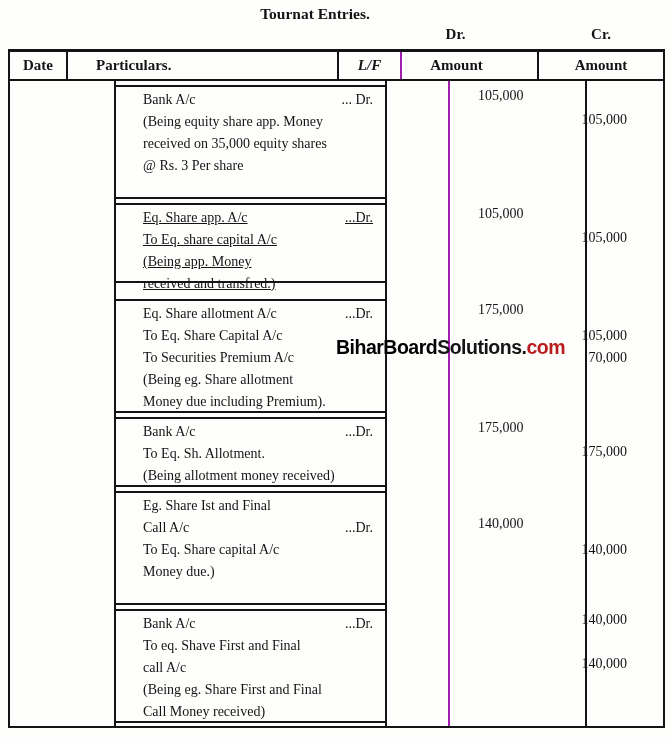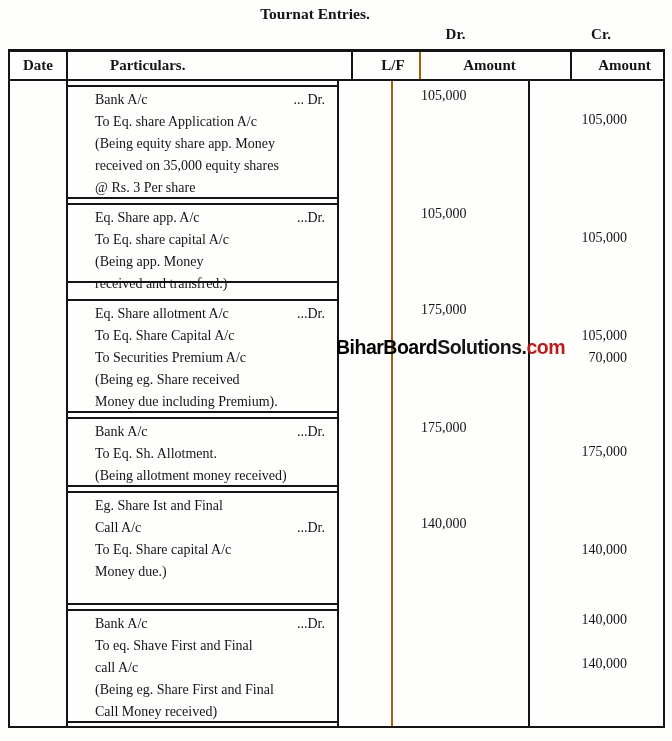--- a/index.html
+++ b/index.html
@@ -14,37 +14,37 @@
   }
   .drcr-label{
     position:absolute;top:26px;font-weight:bold;font-size:15px;text-align:center;
   }
   .drcr-label.dr{left:400px;width:137px;padding-right:26px;box-sizing:border-box;}
   .drcr-label.cr{left:537px;width:128px;}
   .journal-table{
     position:absolute;left:8px;top:49px;width:653px;
     border:2px solid #141414;border-top-width:3px;background:transparent;
   }
-  .hrow{display:flex;height:27px;border-bottom:2px solid #141414;font-weight:bold;font-size:15px;gap:14px;}
+  .hrow{display:flex;height:27px;border-bottom:2px solid #141414;font-weight:bold;font-size:15px;}
   .hrow .cell{display:flex;align-items:center;justify-content:center;}
-  .row{display:flex;}
+  .row{display:flex;margin-left:48px;}
   .cell{box-sizing:border-box;position:relative;}
   .c-date{width:58px;border-right:2px solid #141414;}
   .c-part{width:271px;border-right:2px solid #141414;}
-  .c-lf{width:54px;border-right:2px solid #a16207;}
+  .c-lf{width:63px;border-right:2px solid #a21caf;font-style:italic;}
   .c-dr{width:137px;border-right:2px solid #141414;}
   .c-cr{flex:1;}
   .hrow .c-part{justify-content:flex-start;padding-left:28px;}
   .hrow .c-dr{padding-right:26px;}
   .entry-box{
     position:absolute;left:-2px;right:-2px;top:4px;
     border:2px solid #141414;box-sizing:border-box;
     padding:2px 12px 0 27px;font-size:14px;line-height:22px;
   }
-  .h114{height:114px;} .h92{height:80px;} .h70{height:70px;}
+  .h114{height:114px;} .h92{height:80px;text-decoration:underline;} .h70{height:70px;}
   .pline{display:flex;justify-content:space-between;white-space:nowrap;}
   .drtag{padding-left:4px;}
   .amt{position:absolute;font-size:14px;white-space:nowrap;}
   .c-dr .amt{left:28px;}
   .c-cr .amt{right:36px;}
   .watermark{
     position:absolute;left:336px;top:336px;z-index:5;
     font-family:"Liberation Sans","DejaVu Sans",sans-serif;
     font-weight:bold;font-size:19.5px;letter-spacing:-0.5px;white-space:nowrap;
   }
@@ -71,23 +71,20 @@
 
   <div class="row" style="height:118px">
     <div class="cell c-date"></div>
     <div class="cell c-part">
       <div class="entry-box h114">
         <div class="pline">
             <span>Bank A/c</span>
             <span class="drtag">... Dr.</span>
           </div>
         <div class="pline">
-            <span>To Eq. share Application A/c</span>
-          </div>
-        <div class="pline">
             <span>(Being equity share app. Money</span>
           </div>
         <div class="pline">
             <span>received on 35,000 equity shares</span>
           </div>
         <div class="pline">
             <span>@ Rs. 3 Per share</span>
           </div>
       </div>
     </div>
@@ -136,21 +133,21 @@
             <span>Eq. Share allotment A/c</span>
             <span class="drtag">...Dr.</span>
           </div>
         <div class="pline">
             <span>To Eq. Share Capital A/c</span>
           </div>
         <div class="pline">
             <span>To Securities Premium A/c</span>
           </div>
         <div class="pline">
-            <span>(Being eg. Share received</span>
+            <span>(Being eg. Share allotment</span>
           </div>
         <div class="pline">
             <span>Money due including Premium).</span>
           </div>
       </div>
     </div>
     <div class="cell c-lf"></div>
     <div class="cell c-dr">
       <div class="amt" style="top:7px">175,000</div>
     </div>

